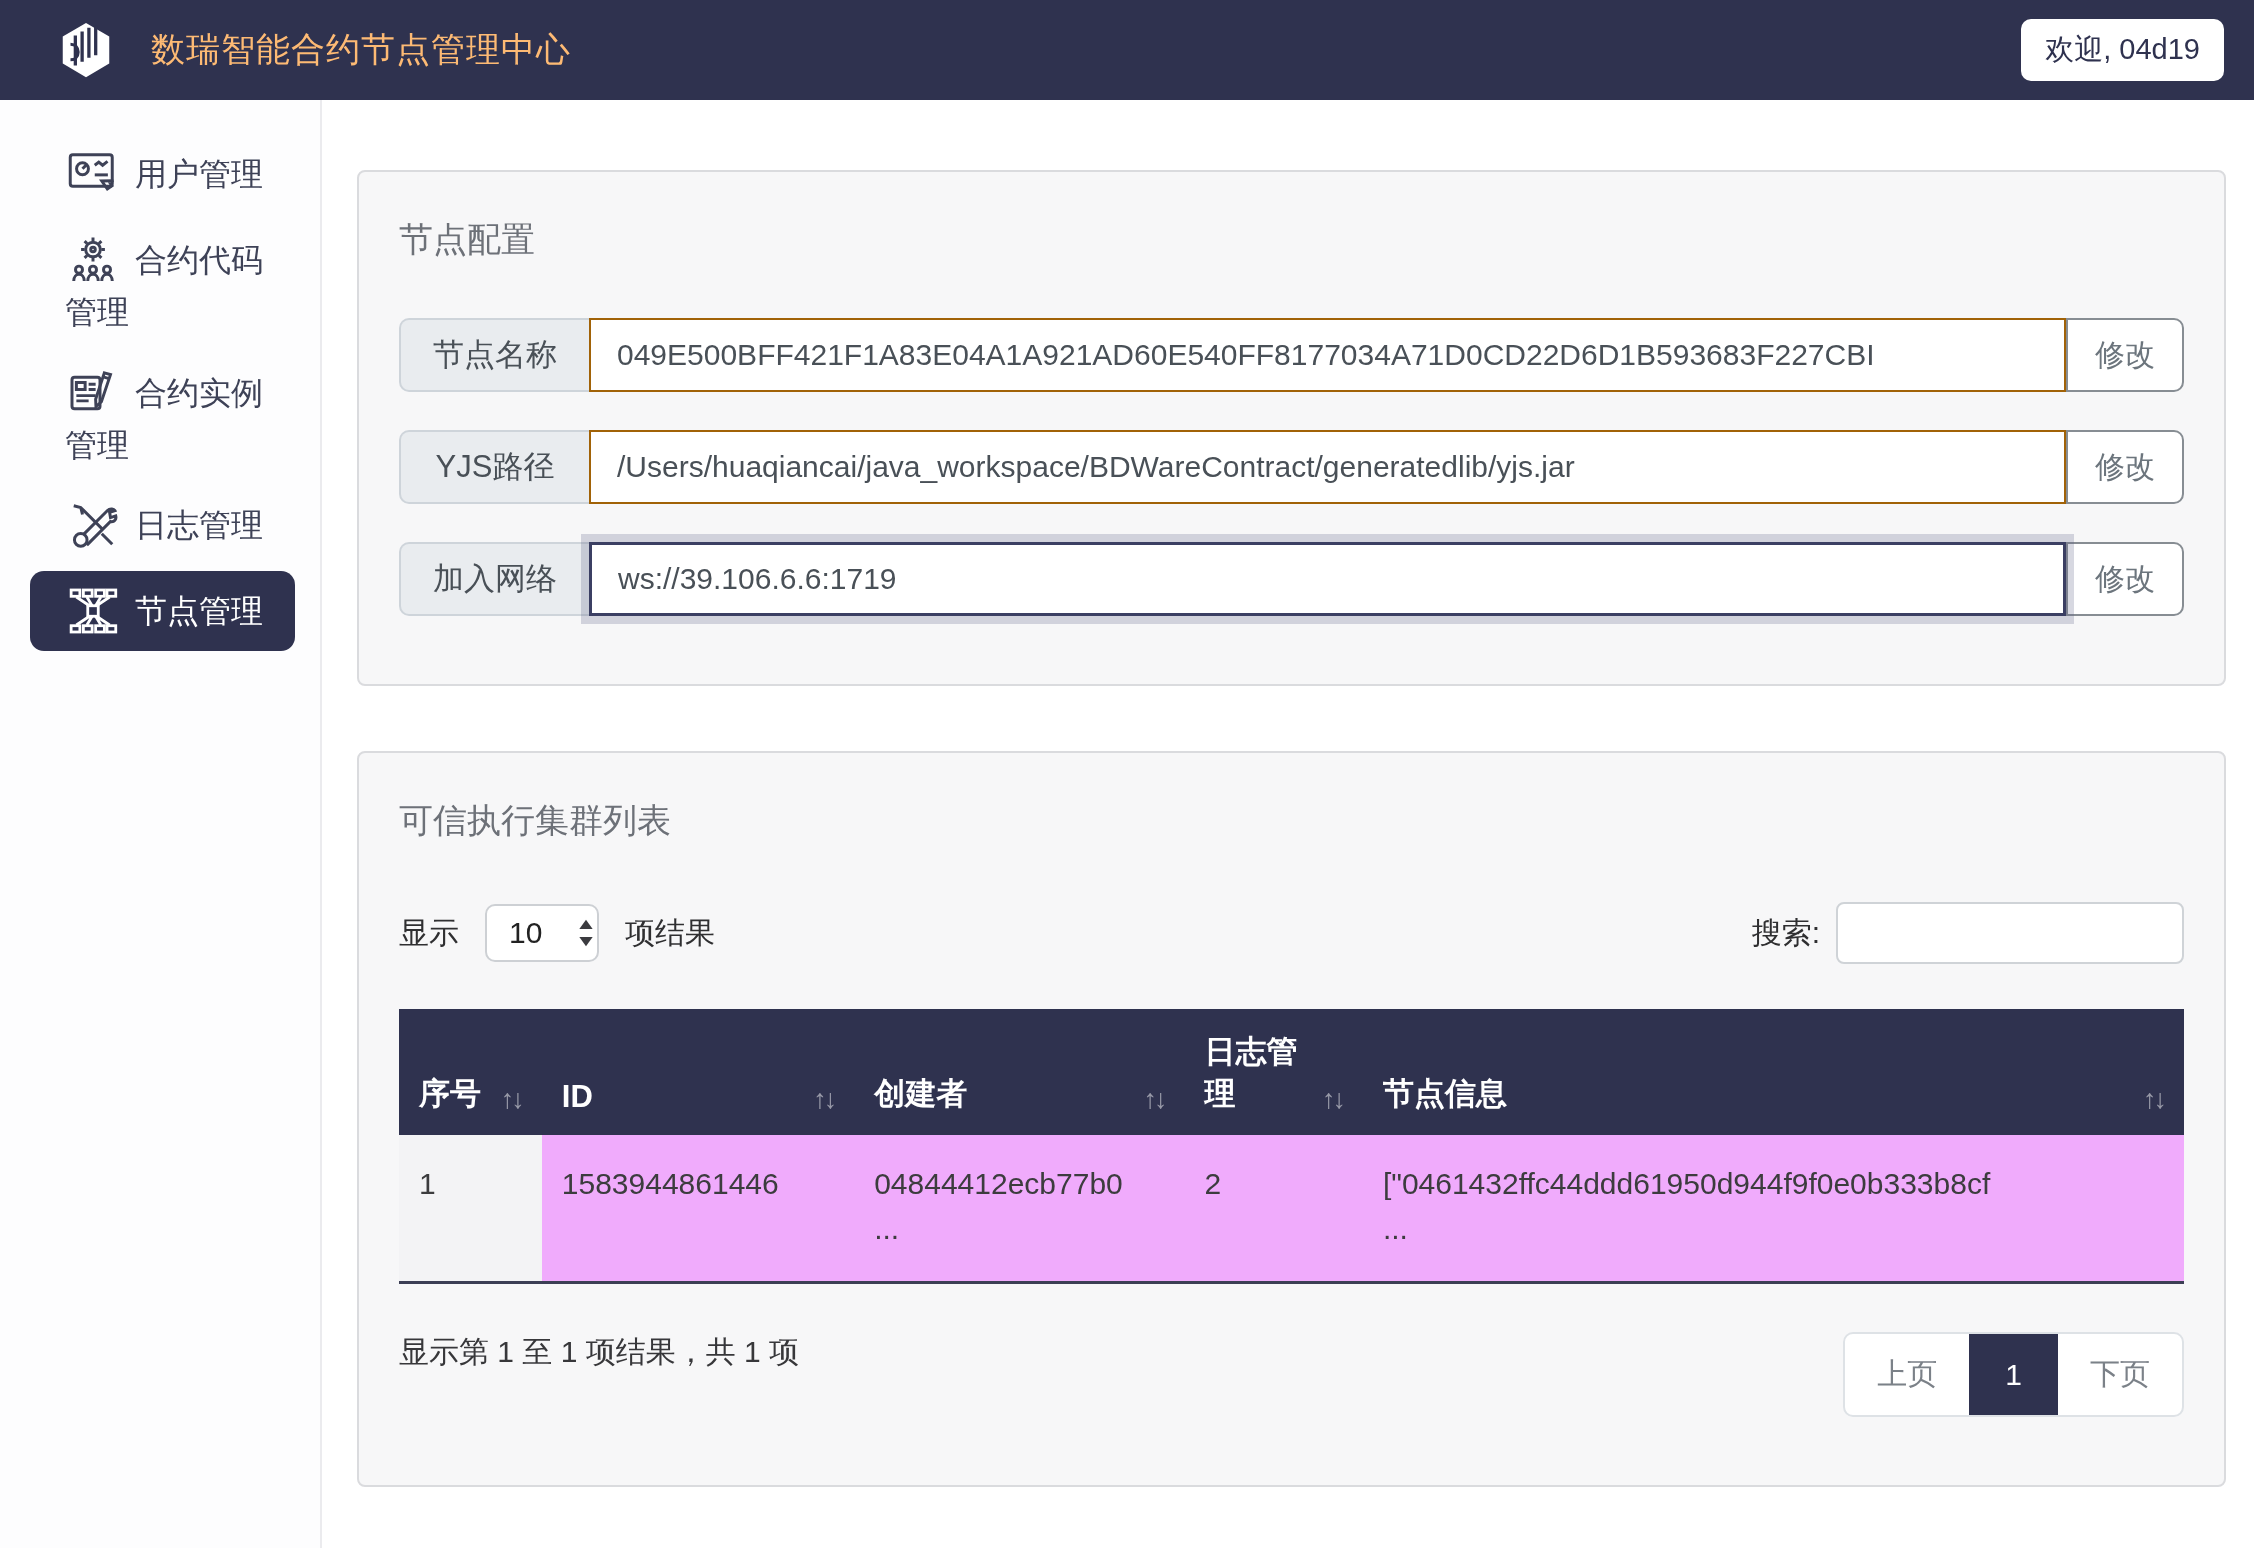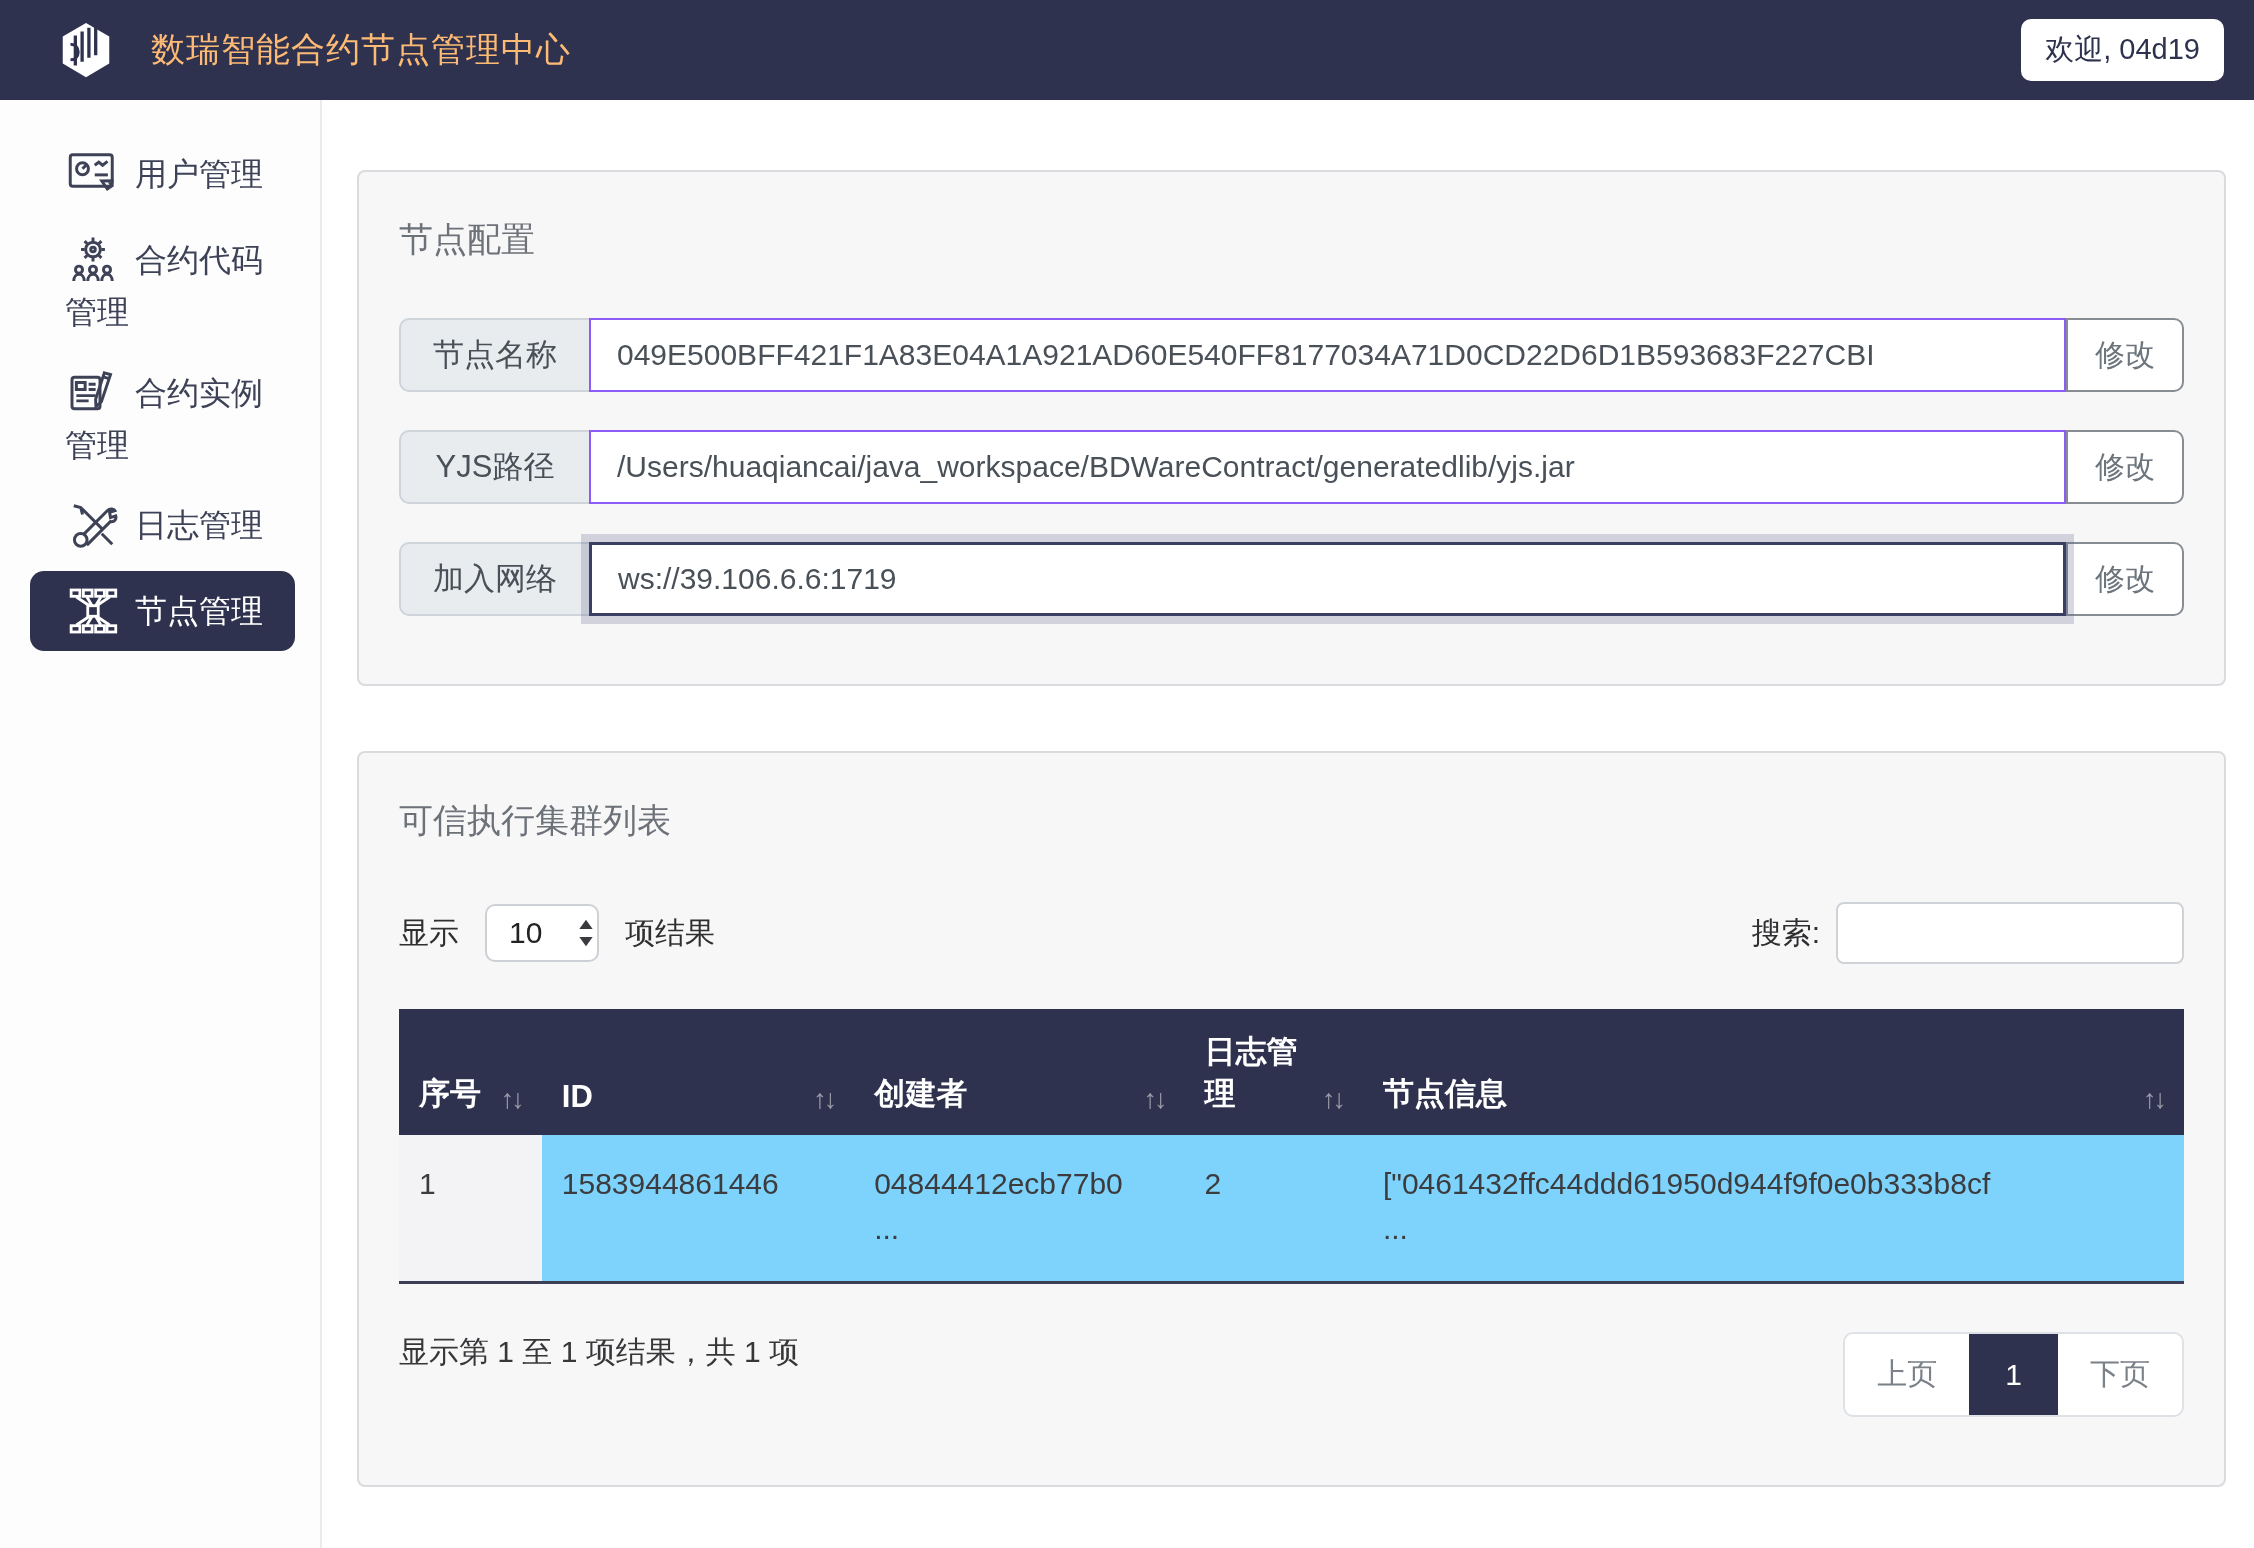--- a/index.html
+++ b/index.html
@@ -87,21 +87,21 @@
     border: 2px solid #ced4da;
     border-right: none;
     border-radius: 10px 0 0 10px;
     color: #495057;
     font-size: 31px;
     display: flex; align-items: center; justify-content: center;
     padding: 0 20px;
   }
   .cfg-input {
     flex: 1; min-width: 0;
-    border: 2px solid #8b5cf6;
+    border: 2px solid #a16207;
     font-family: "Liberation Sans", "DejaVu Sans", sans-serif;
     font-size: 30px;
     color: #495057;
     padding: 0 26px;
     outline: none;
     background: #fff;
   }
   .cfg-input.focused {
     border: 3px solid #3b3f63;
     box-shadow: 0 0 0 8px rgba(95, 99, 135, 0.25);
@@ -154,21 +154,21 @@
     padding: 22px 20px 20px;
     cursor: pointer;
   }
   .th-flex { display: flex; justify-content: space-between; align-items: flex-end; gap: 8px; }
   .sort-arrows {
     color: rgba(255,255,255,0.5);
     font-size: 27px; letter-spacing: -3px; white-space: nowrap;
     font-weight: normal;
   }
   .cluster tbody td {
-    background: #7dd3fc;
+    background: #f0abfc;
     padding: 26px 20px 30px;
     font-size: 30px; color: #3c3c3e;
     vertical-align: top;
     border-bottom: 3px solid #3c3f55;
     white-space: pre-line;
     line-height: 1.5;
   }
   .cluster td.col-index { background: #f3f3f5; }
   .col-index { width: 8%; }
   .col-id { width: 17.5%; }

